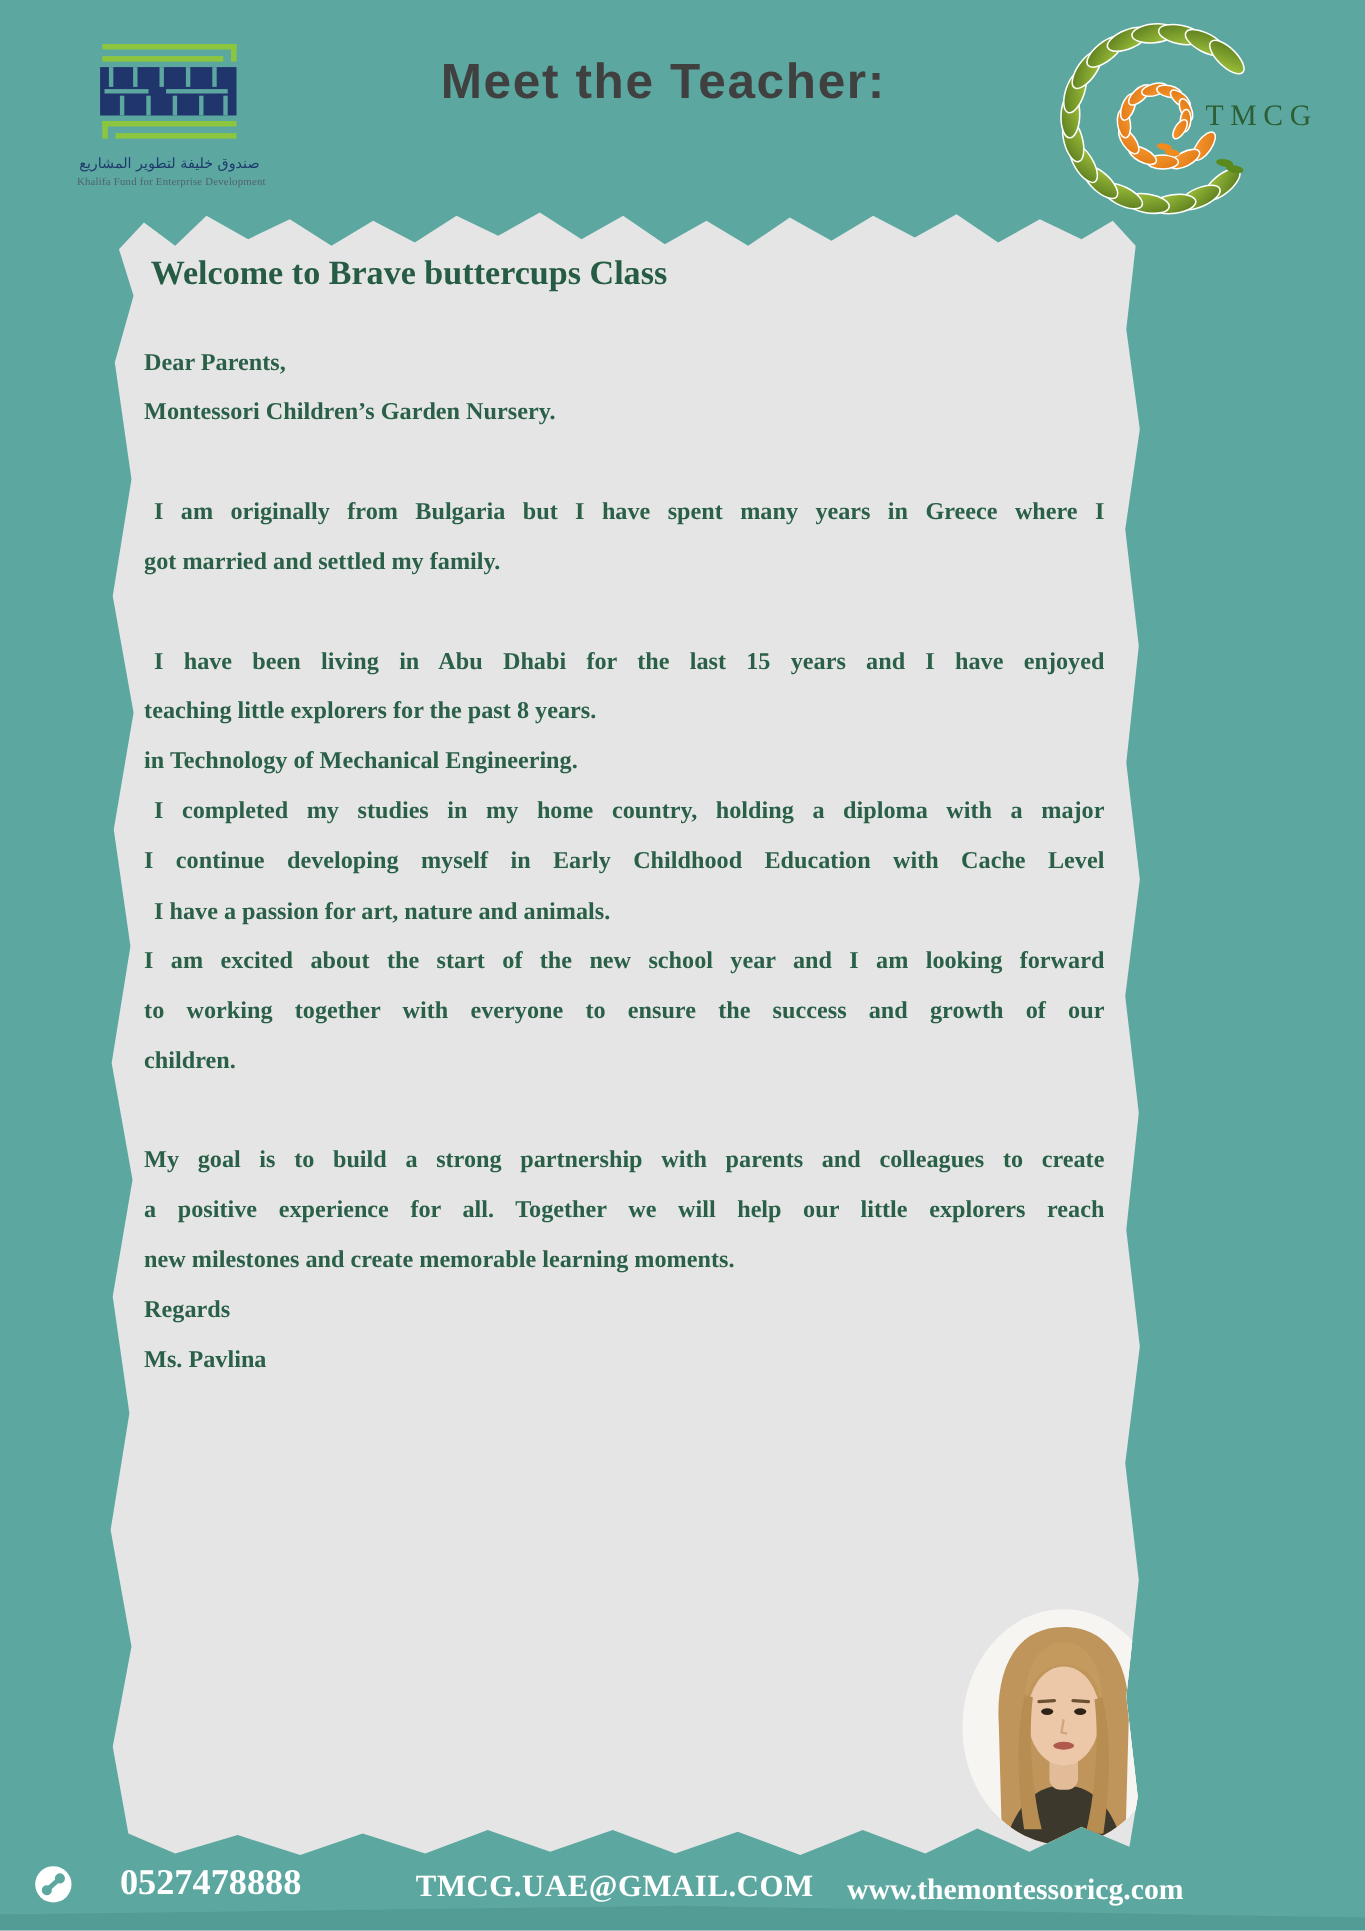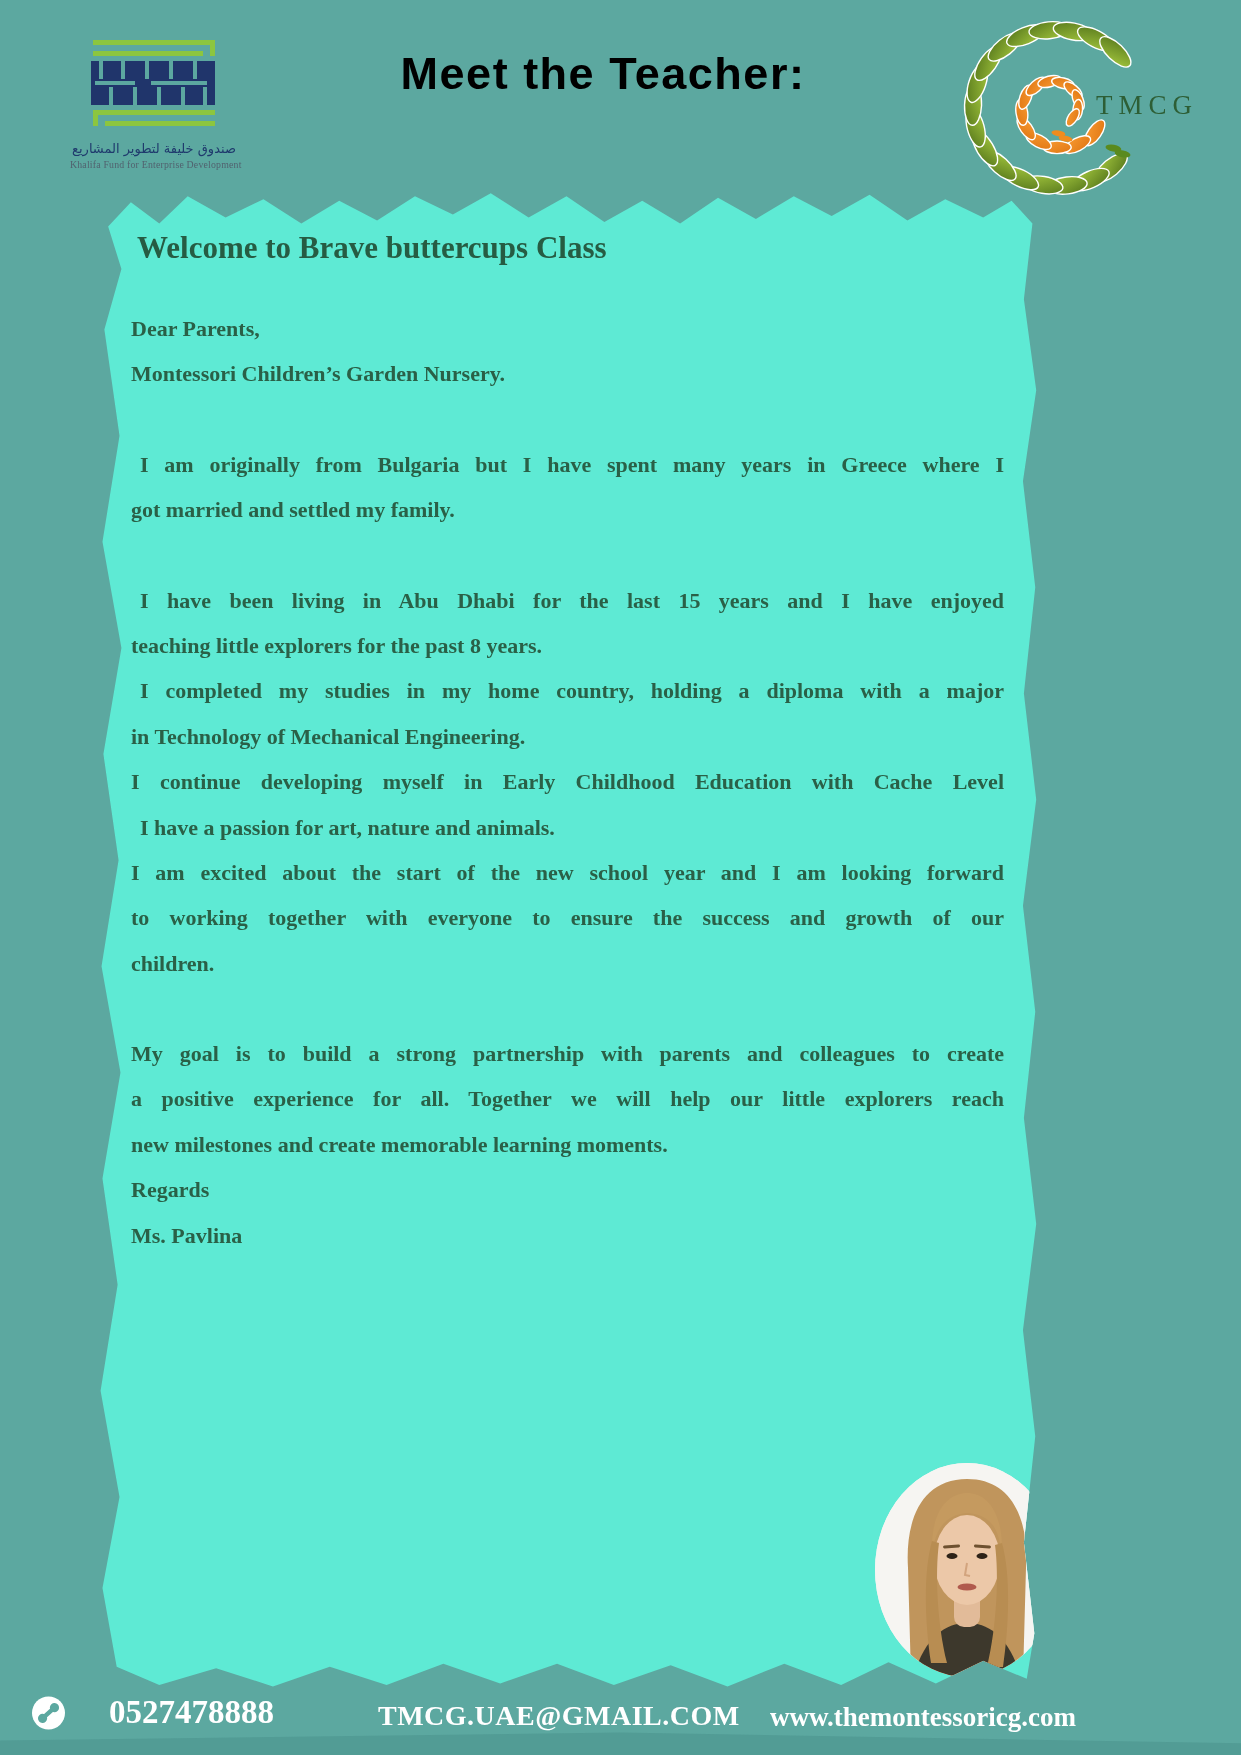--- a/index.html
+++ b/index.html
@@ -9,35 +9,35 @@
     font-family:"Liberation Serif", serif;
   }
   
   .khalifa { position:absolute; left:70px; top:40px; width:168px; text-align:center; }
   .khalifa .ar { font-family:"DejaVu Sans", sans-serif; font-size:13px; color:#1f3a6d; margin-top:9px; white-space:nowrap; }
   .khalifa .en { font-family:"Liberation Serif", serif; font-size:9.8px; color:#51626f; margin-top:3px; letter-spacing:.2px; white-space:nowrap; }
 
   .main-title {
     position:absolute; left:603px; top:48px; transform:translateX(-50%);
     font-family:"Liberation Sans", sans-serif; font-weight:bold; font-size:45px;
-    color:#000000; letter-spacing:1.5px; white-space:nowrap;
+    color:#404040; letter-spacing:1.5px; white-space:nowrap;
   }
 
   .tmcg { position:absolute; left:950px; top:0; width:291px; height:210px; }
   .tmcg svg { position:absolute; left:0; top:0; }
   .tmcg-text {
     position:absolute; left:146px; top:90px;
     font-family:"Liberation Serif", serif; font-size:27px; color:#2d5e35;
     letter-spacing:6px; white-space:nowrap;
   }
 
   
   .paper {
     position:absolute; left:93px; top:178px; width:947px; height:1516px;
-    background:#5eead4;
+    background:#e5e5e5;
     clip-path:polygon(
       1.6% 3.2%, 4% 1.6%, 7% 3%, 10% 1.2%, 14% 2.6%, 18% 1.4%, 22% 3%, 26% 1.5%,
       30% 2.8%, 34% 1.2%, 38% 2.4%, 42% 1%, 46% 2.6%, 50% 1.2%, 54% 2.9%, 58% 1.5%,
       62% 3%, 66% 1.3%, 70% 2.7%, 74% 1.2%, 78% 2.5%, 82% 1.1%, 86% 2.8%, 90% 1.4%,
       94% 2.6%, 97% 1.5%, 99.2% 3%,
       98.3% 8%, 99.6% 14%, 98.2% 20%, 99.5% 27%, 98.3% 34%, 99.6% 41%, 98.2% 48%,
       99.5% 55%, 98.3% 62%, 99.6% 69%, 98.2% 76%, 99.5% 83%, 98.3% 90%, 99.4% 96%, 98.6% 99%,
       94% 97.8%, 89% 99.3%, 84% 97.9%, 79% 99.4%, 73% 98%, 67% 99.5%, 61% 98.1%,
       55% 99.4%, 49% 98%, 43% 99.3%, 37% 98%, 31% 99.4%, 25% 98.2%, 19% 99.5%,
       13% 98.3%, 7% 99.4%, 2.5% 98.2%,
@@ -175,22 +175,22 @@
           <div class="line">Dear Parents,</div>
           <div class="line">Montessori Children’s Garden Nursery.</div>
         </div>
         <div class="block">
           <div class="line just ind">I am originally from Bulgaria but I have spent many years in Greece where I</div>
           <div class="line">got married and settled my family.</div>
         </div>
         <div class="block">
           <div class="line just ind">I have been living in Abu Dhabi for the last 15 years and I have enjoyed</div>
           <div class="line">teaching little explorers for the past 8 years.</div>
+          <div class="line">in Technology of Mechanical Engineering.</div>
           <div class="line just ind">I completed my studies in my home country, holding a diploma with a major</div>
-          <div class="line">in Technology of Mechanical Engineering.</div>
           <div class="line just">I continue developing myself in Early Childhood Education with Cache Level</div>
           <div class="line ind">I have a passion for art, nature and animals.</div>
           <div class="line just">I am excited about the start of the new school year and I am looking forward</div>
           <div class="line just">to working together with everyone to ensure the success and growth of our</div>
           <div class="line">children.</div>
         </div>
         <div class="block">
           <div class="line just">My goal is to build a strong partnership with parents and colleagues to create</div>
           <div class="line just">a positive experience for all. Together we will help our little explorers reach</div>
           <div class="line">new milestones and create memorable learning moments.</div>

